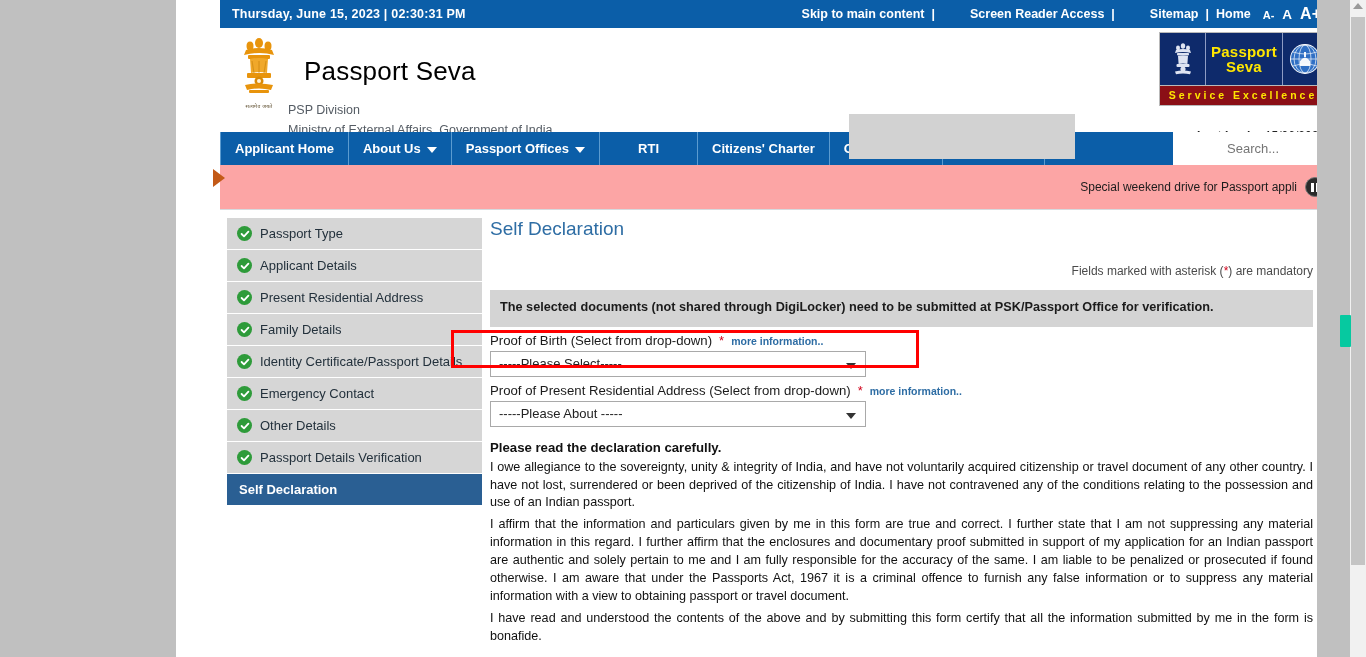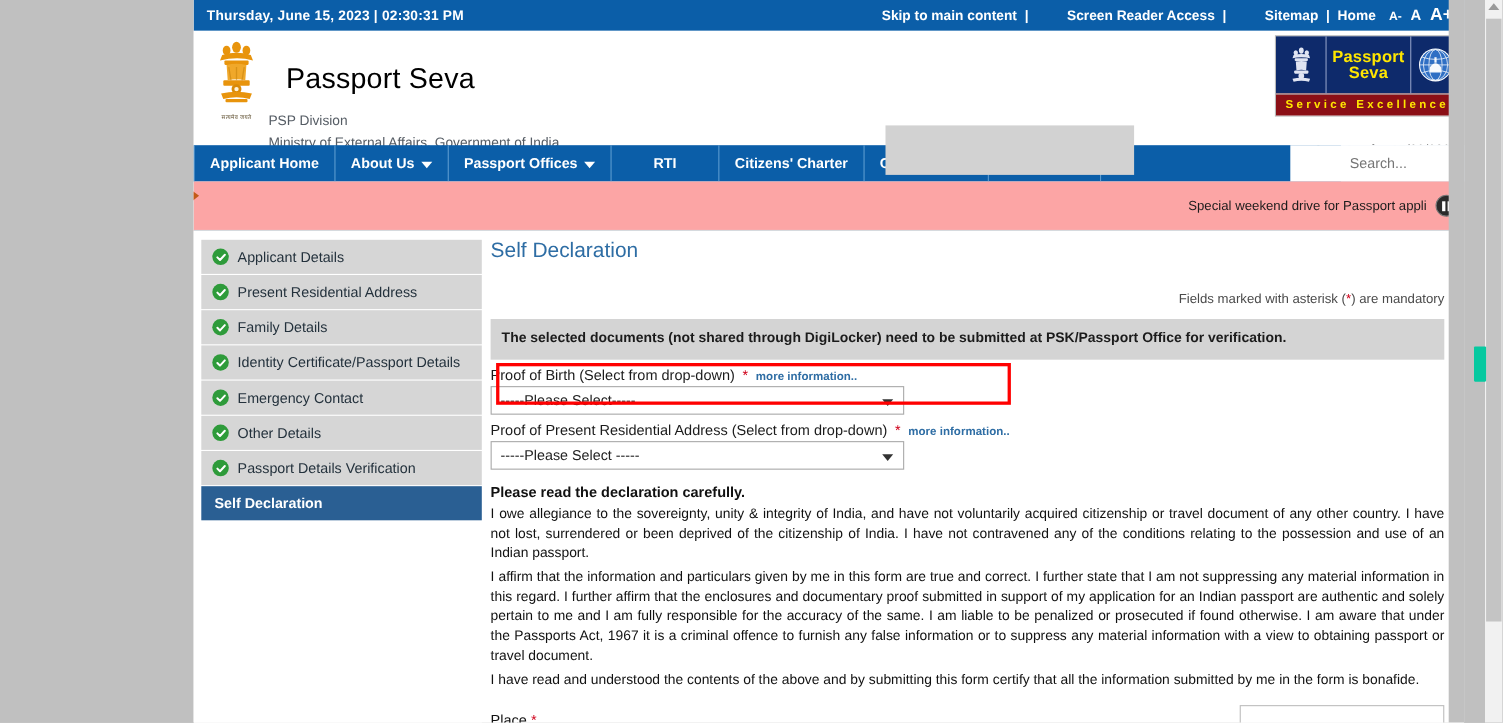--- a/index.html
+++ b/index.html
@@ -19,20 +19,21 @@
     background: #c0c0c0;
   }
 
   
   #viewport {
     position: absolute;
     left: 176px; top: 0;
     width: 1155px; height: 657px;
     background: #ffffff;
     overflow: hidden;
+    padding-left: 44px;
   }
 
   
   .topbar {
     height: 28px;
     background: #0b5ea8;
     color: #ffffff;
     display: flex;
     align-items: center;
     font-size: 12.5px;
@@ -555,20 +556,28 @@
 
     <div class="content-wrap">
 
       <div class="sidebar">
         <div class="side-item">
           <span class="tick">
             <svg viewBox="0 0 10 10">
                 <path d="M1.6 5 L4 7.4 L8.4 2.6" stroke="#ffffff" stroke-width="1.8" fill="none" stroke-linecap="round" stroke-linejoin="round"></path>
               </svg>
           </span>
+          <span>Passport Type</span>
+        </div>
+        <div class="side-item">
+          <span class="tick">
+            <svg viewBox="0 0 10 10">
+                <path d="M1.6 5 L4 7.4 L8.4 2.6" stroke="#ffffff" stroke-width="1.8" fill="none" stroke-linecap="round" stroke-linejoin="round"></path>
+              </svg>
+          </span>
           <span>Applicant Details</span>
         </div>
         <div class="side-item">
           <span class="tick">
             <svg viewBox="0 0 10 10">
                 <path d="M1.6 5 L4 7.4 L8.4 2.6" stroke="#ffffff" stroke-width="1.8" fill="none" stroke-linecap="round" stroke-linejoin="round"></path>
               </svg>
           </span>
           <span>Present Residential Address</span>
         </div>
@@ -638,21 +647,21 @@
           </div>
         </div>
 
         <div class="field-label">
           <span>Proof of Present Residential Address (Select from drop-down)</span>
             <span class="req">*</span>
           <a class="more-info" href="#">more information..</a>
         </div>
         <div class="select-row">
           <div class="sel">
-            <span>-----Please Select -----</span>
+            <span>-----Please About -----</span>
             <span class="arrow"></span>
           </div>
         </div>
 
         <div class="decl-head">Please read the declaration carefully.</div>
         <p class="decl-p">I owe allegiance to the sovereignty, unity &amp; integrity of India, and have not voluntarily acquired citizenship or travel document of any other country. I have not lost, surrendered or been deprived of the citizenship of India. I have not contravened any of the conditions relating to the possession and use of an Indian passport.</p>
         <p class="decl-p">I affirm that the information and particulars given by me in this form are true and correct. I further state that I am not suppressing any material information in this regard. I further affirm that the enclosures and documentary proof submitted in support of my application for an Indian passport are authentic and solely pertain to me and I am fully responsible for the accuracy of the same. I am liable to be penalized or prosecuted if found otherwise. I am aware that under the Passports Act, 1967 it is a criminal offence to furnish any false information or to suppress any material information with a view to obtaining passport or travel document.</p>
         <p class="decl-p">I have read and understood the contents of the above and by submitting this form certify that all the information submitted by me in the form is bonafide.</p>
 
         <div class="place-row">

